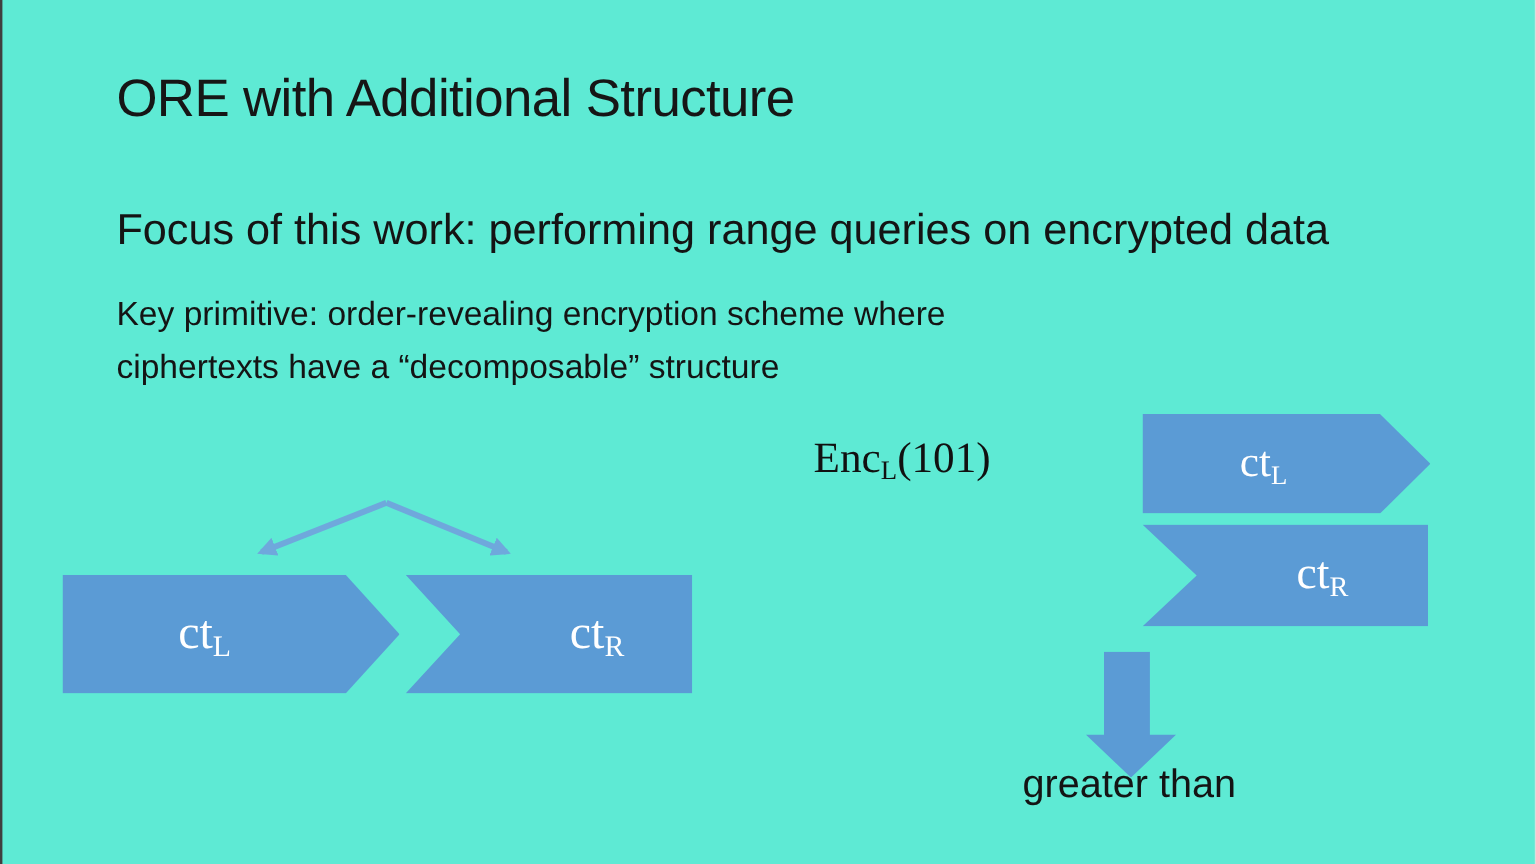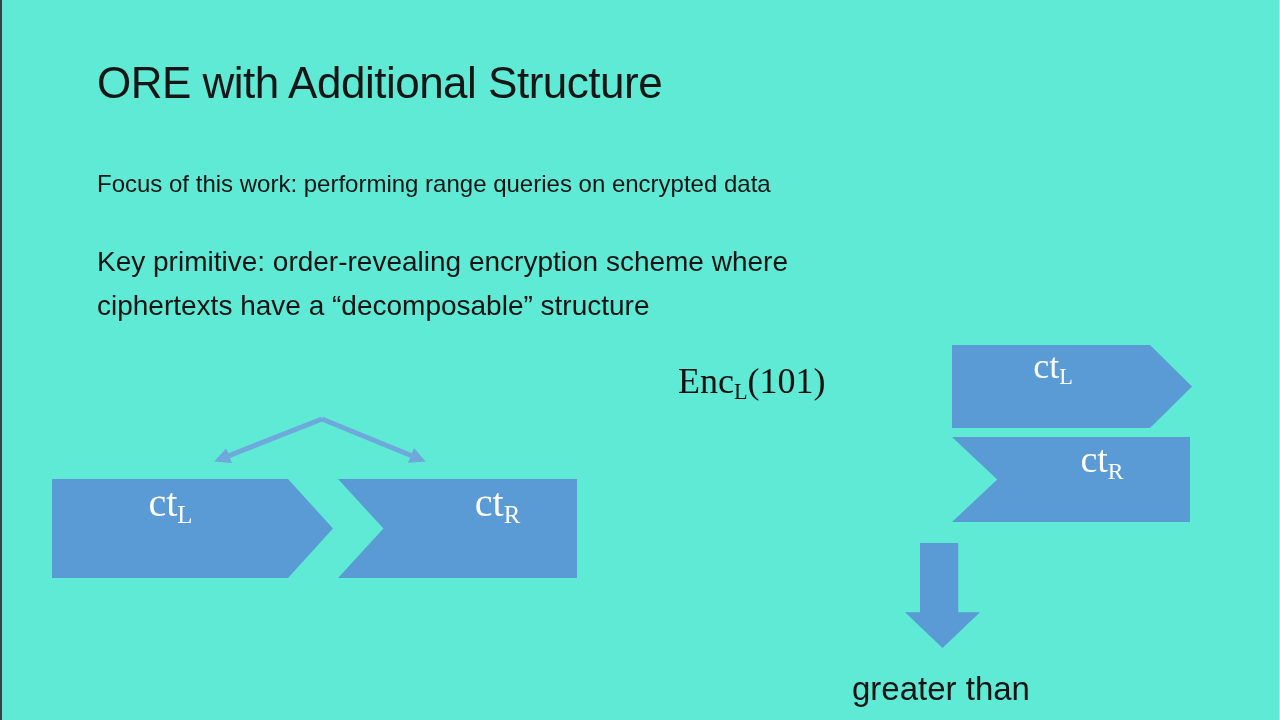--- a/index.html
+++ b/index.html
@@ -22,35 +22,35 @@
   }
   .abs { position: absolute; }
 
   .title {
     left: 97px; top: 58px;
     font-size: 44px; font-weight: 400; letter-spacing: -0.5px;
     color: #161616; white-space: nowrap;
   }
   .body-line {
     left: 97px;
-    font-size: 24px; color: #141414; white-space: nowrap;
+    font-size: 36px; color: #141414; white-space: nowrap;
   }
   .body-block {
     left: 97px; top: 240px;
     font-size: 28px; color: #141414; line-height: 44px;
   }
 
   .serif { font-family: "Liberation Serif", serif; }
   .math-label {
     font-size: 46px; color: #111; white-space: nowrap;
   }
   .ssub { font-size: 0.62em; vertical-align: -0.28em; }
 
   .chev {
-    display: flex; justify-content: center;
+    display: flex; align-items: center; justify-content: center;
     background: #5b9bd5;
     color: #ffffff;
   }
   .chev .ct-label {
     font-family: "Liberation Serif", serif;
     font-size: 40px; color: #fff; white-space: nowrap;
   }
 
   
   .pent-left {
@@ -87,21 +87,21 @@
     left: 42px; top: 602px; width: 570px;
     text-align: center; font-size: 30px; line-height: 47px; color: #141414;
   }
 
   .down-arrow {
     left: 905px; top: 543px; width: 75px; height: 105px;
     background: #5b9bd5;
     clip-path: polygon(20% 0, 71% 0, 71% 66%, 100% 66%, 50% 100%, 0 66%, 20% 66%);
   }
   .greater-than {
-    left: 941px; top: 670px; transform: translateX(-50%);
+    left: 941px; top: 634px; transform: translateX(-50%);
     font-size: 33px; color: #141414; white-space: nowrap;
   }
 </style>
 </head>
 <body>
 
 <div class="screen">
   <div class="edge-left"></div>
   <div class="edge-right"></div>
 

